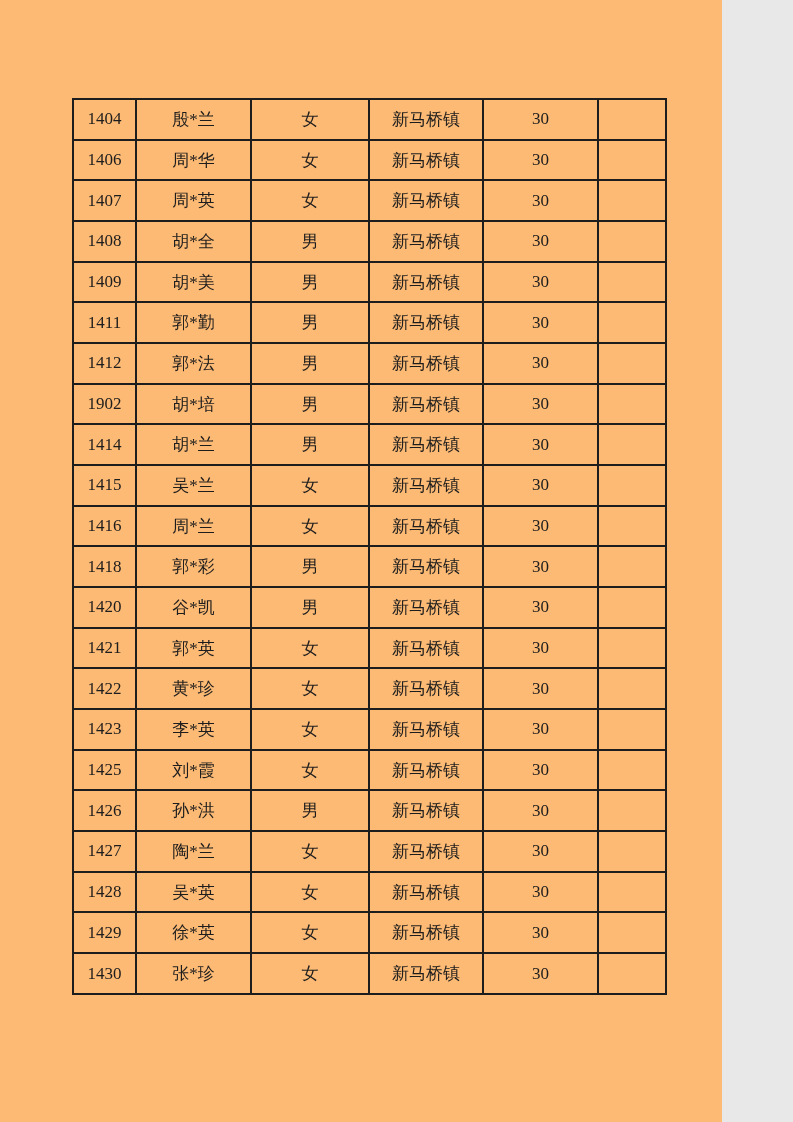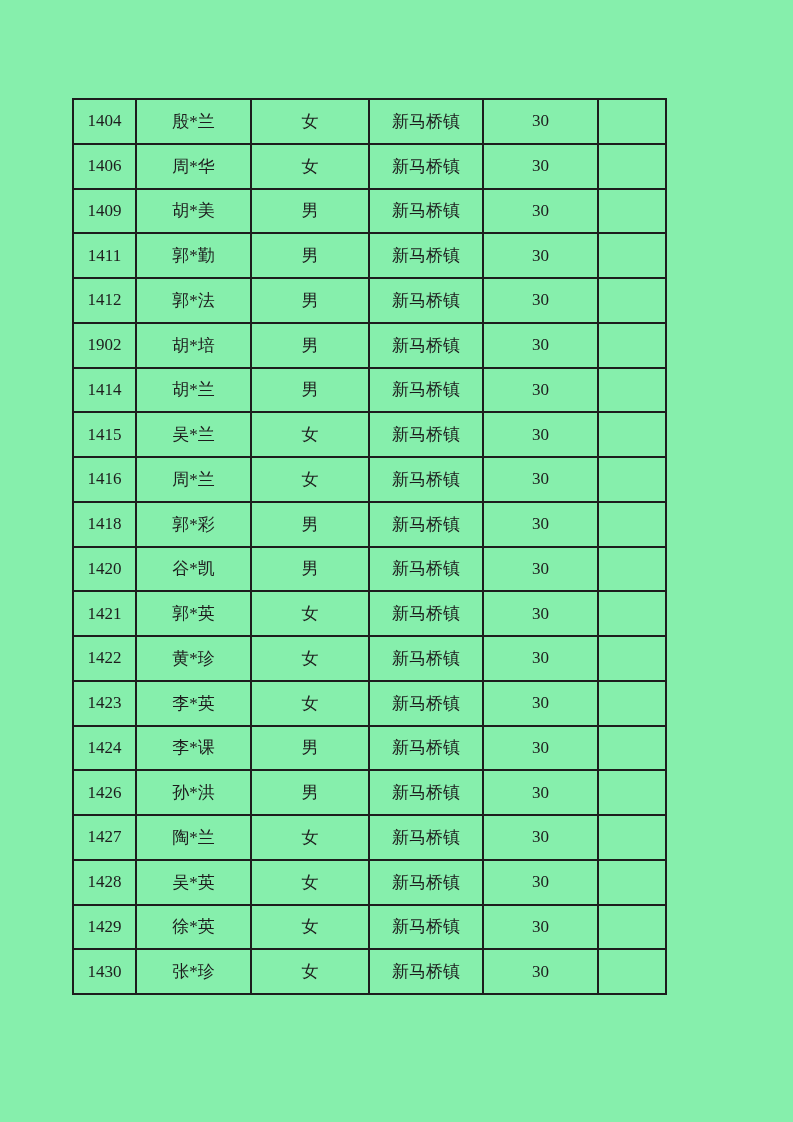--- a/index.html
+++ b/index.html
@@ -7,23 +7,23 @@
     padding: 0;
   }
   body {
     width: 793px;
     height: 1122px;
     background: #e8e8e8;
     font-family: "Liberation Serif", "DejaVu Serif", serif;
   }
   .page {
     position: relative;
-    width: 793px;
+    width: 722px;
     height: 1122px;
-    background: #86efac;
+    background: #fdba74;
     overflow: hidden;
   }
   .roster-wrap {
     position: absolute;
     left: 72px;
     top: 98px;
   }
   table.roster {
     border-collapse: collapse;
     table-layout: fixed;
@@ -73,20 +73,36 @@
           </tr>
           <tr>
             <td>1406</td>
             <td>周*华</td>
             <td>女</td>
             <td>新马桥镇</td>
             <td>30</td>
             <td></td>
           </tr>
           <tr>
+            <td>1407</td>
+            <td>周*英</td>
+            <td>女</td>
+            <td>新马桥镇</td>
+            <td>30</td>
+            <td></td>
+          </tr>
+          <tr>
+            <td>1408</td>
+            <td>胡*全</td>
+            <td>男</td>
+            <td>新马桥镇</td>
+            <td>30</td>
+            <td></td>
+          </tr>
+          <tr>
             <td>1409</td>
             <td>胡*美</td>
             <td>男</td>
             <td>新马桥镇</td>
             <td>30</td>
             <td></td>
           </tr>
           <tr>
             <td>1411</td>
             <td>郭*勤</td>
@@ -169,23 +185,23 @@
           </tr>
           <tr>
             <td>1423</td>
             <td>李*英</td>
             <td>女</td>
             <td>新马桥镇</td>
             <td>30</td>
             <td></td>
           </tr>
           <tr>
-            <td>1424</td>
-            <td>李*课</td>
-            <td>男</td>
+            <td>1425</td>
+            <td>刘*霞</td>
+            <td>女</td>
             <td>新马桥镇</td>
             <td>30</td>
             <td></td>
           </tr>
           <tr>
             <td>1426</td>
             <td>孙*洪</td>
             <td>男</td>
             <td>新马桥镇</td>
             <td>30</td>

